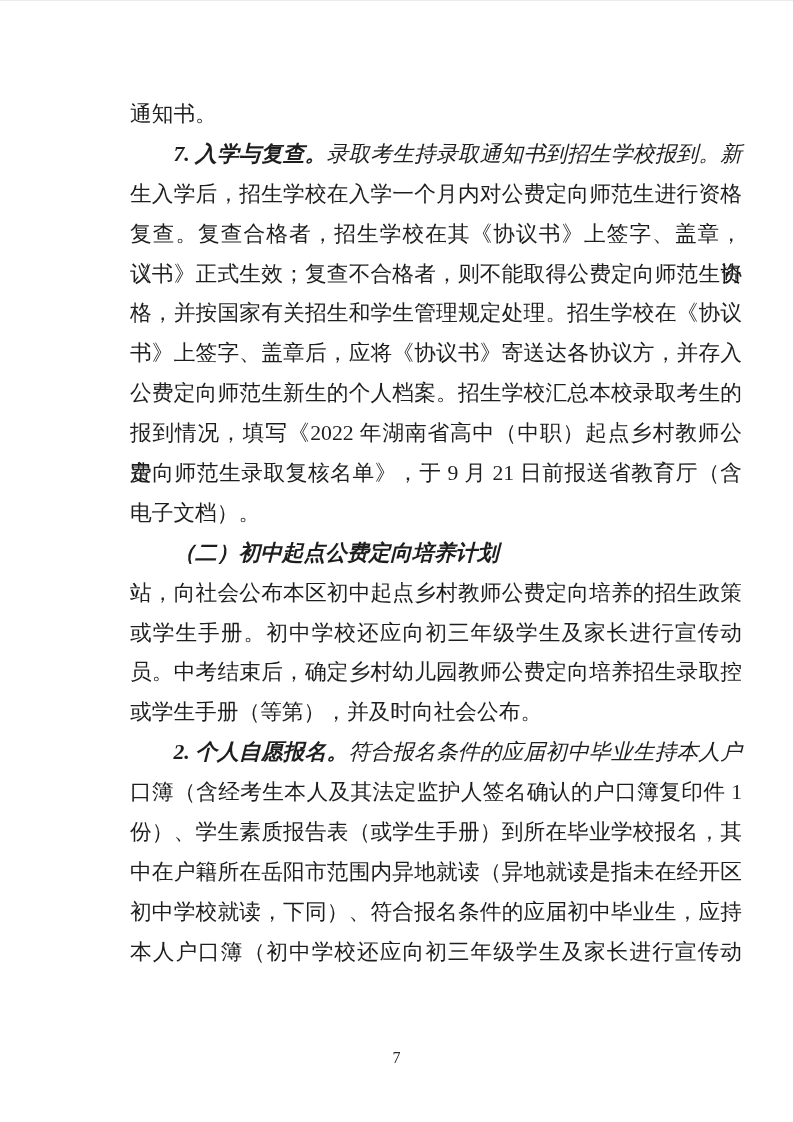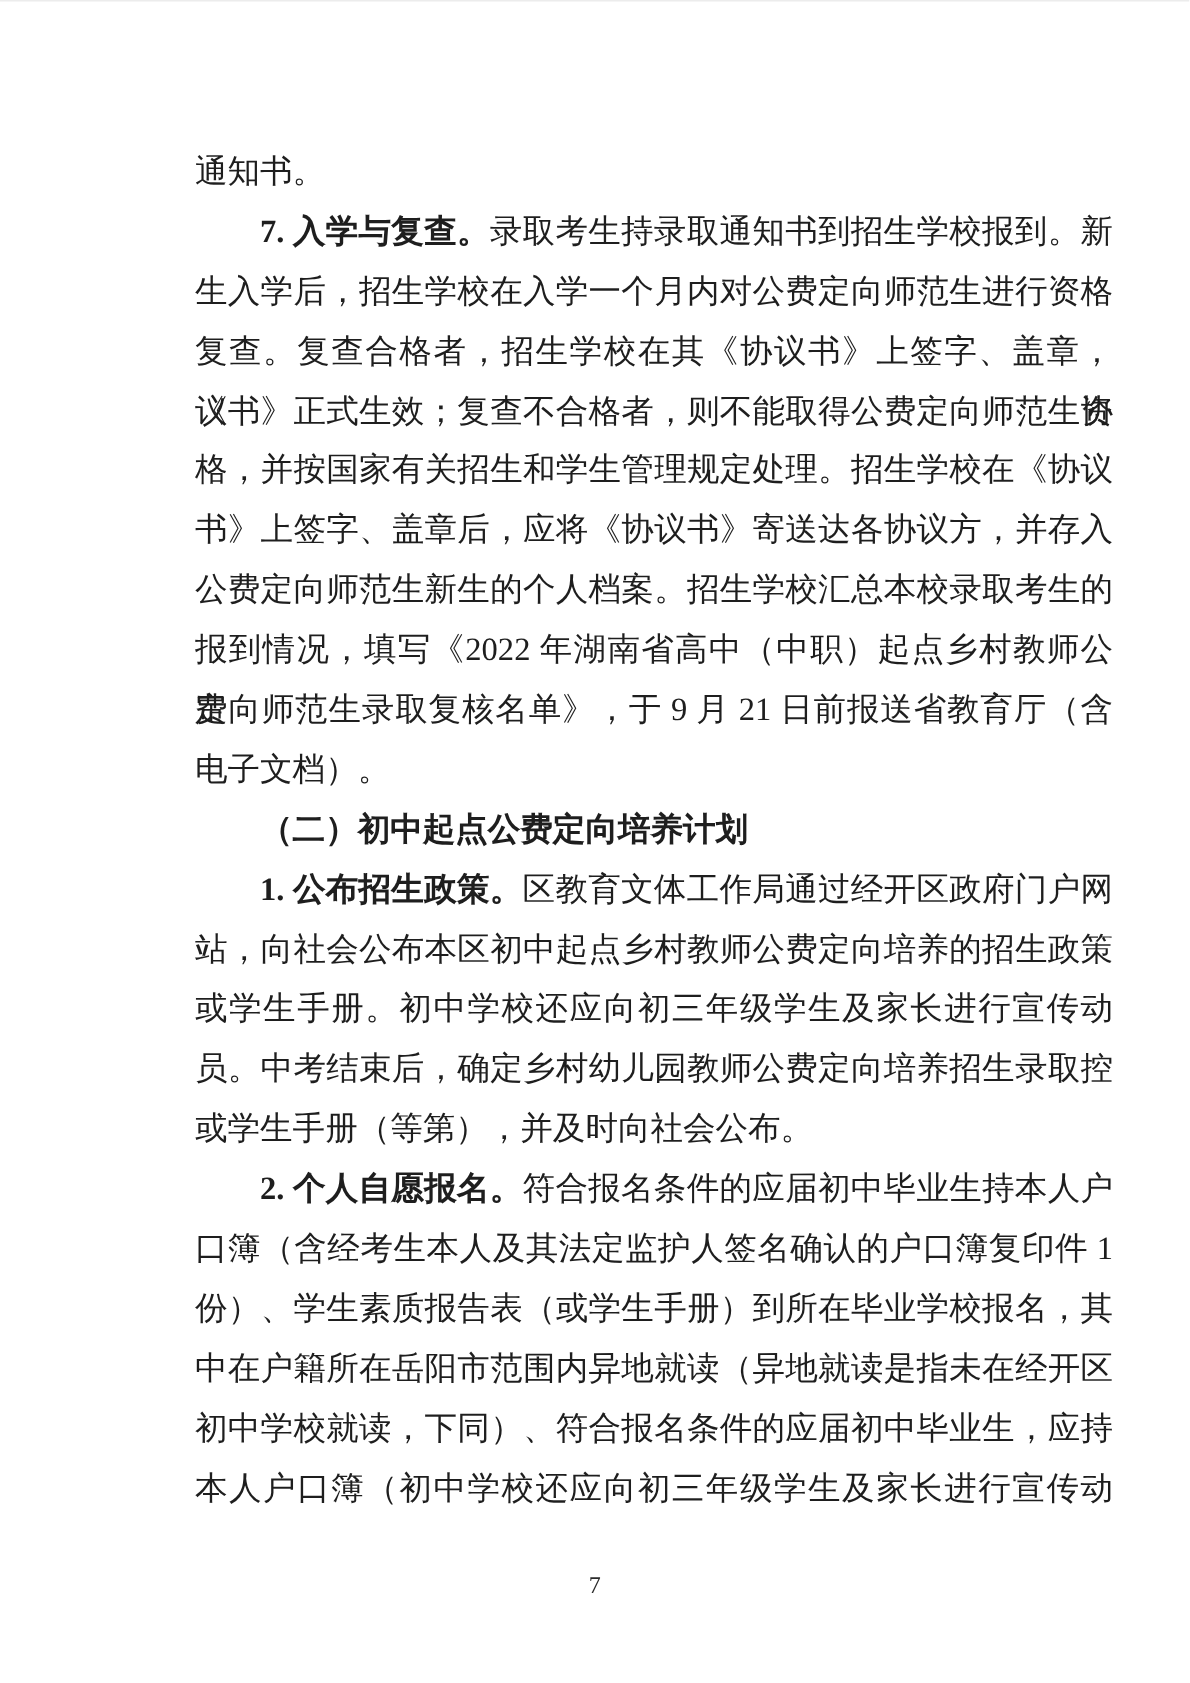--- a/index.html
+++ b/index.html
@@ -25,21 +25,21 @@
     margin-left: 37px;
   }
   .line {
     height: 39.9px;
     text-align: left;
   }
   .line.just {
     text-align: justify;
     text-align-last: justify;
   }
-  .line.indent { text-indent: 2em; }
+  .line.indent { text-indent: 2em; font-style: italic; }
   .run { font-weight: normal; }
   .run.bold { font-weight: bold; }
   .page-number {
     position: absolute;
     top: 1046px;
     left: 0;
     width: 100%;
     text-align: center;
     font-size: 16px;
     line-height: 22px;
@@ -56,21 +56,20 @@
       <div class="line just"><span class="run">生入学后，招生学校在入学一个月内对公费定向师范生进行资格</span></div>
       <div class="line just"><span class="run">复查。复查合格者，招生学校在其《协议书》上签字、盖章，《协</span></div>
       <div class="line just"><span class="run">议书》正式生效；复查不合格者，则不能取得公费定向师范生资</span></div>
       <div class="line just"><span class="run">格，并按国家有关招生和学生管理规定处理。招生学校在《协议</span></div>
       <div class="line just"><span class="run">书》上签字、盖章后，应将《协议书》寄送达各协议方，并存入</span></div>
       <div class="line just"><span class="run">公费定向师范生新生的个人档案。招生学校汇总本校录取考生的</span></div>
       <div class="line just"><span class="run">报到情况，填写《2022 年湖南省高中（中职）起点乡村教师公费</span></div>
       <div class="line just"><span class="run">定向师范生录取复核名单》，于 9 月 21 日前报送省教育厅（含</span></div>
       <div class="line"><span class="run">电子文档）。</span></div>
       <div class="line indent"><span class="run bold">（二）初中起点公费定向培养计划</span></div>
-      <div class="line just indent"><span class="run bold">1. 公布招生政策。</span><span class="run">区教育文体工作局通过经开区政府门户网</span></div>
       <div class="line just"><span class="run">站，向社会公布本区初中起点乡村教师公费定向培养的招生政策</span></div>
       <div class="line just"><span class="run">或学生手册。初中学校还应向初三年级学生及家长进行宣传动</span></div>
       <div class="line just"><span class="run">员。中考结束后，确定乡村幼儿园教师公费定向培养招生录取控</span></div>
       <div class="line"><span class="run">或学生手册（等第），并及时向社会公布。</span></div>
       <div class="line just indent"><span class="run bold">2. 个人自愿报名。</span><span class="run">符合报名条件的应届初中毕业生持本人户</span></div>
       <div class="line just"><span class="run">口簿（含经考生本人及其法定监护人签名确认的户口簿复印件 1</span></div>
       <div class="line just"><span class="run">份）、学生素质报告表（或学生手册）到所在毕业学校报名，其</span></div>
       <div class="line just"><span class="run">中在户籍所在岳阳市范围内异地就读（异地就读是指未在经开区</span></div>
       <div class="line just"><span class="run">初中学校就读，下同）、符合报名条件的应届初中毕业生，应持</span></div>
       <div class="line just"><span class="run">本人户口簿（初中学校还应向初三年级学生及家长进行宣传动</span></div>

